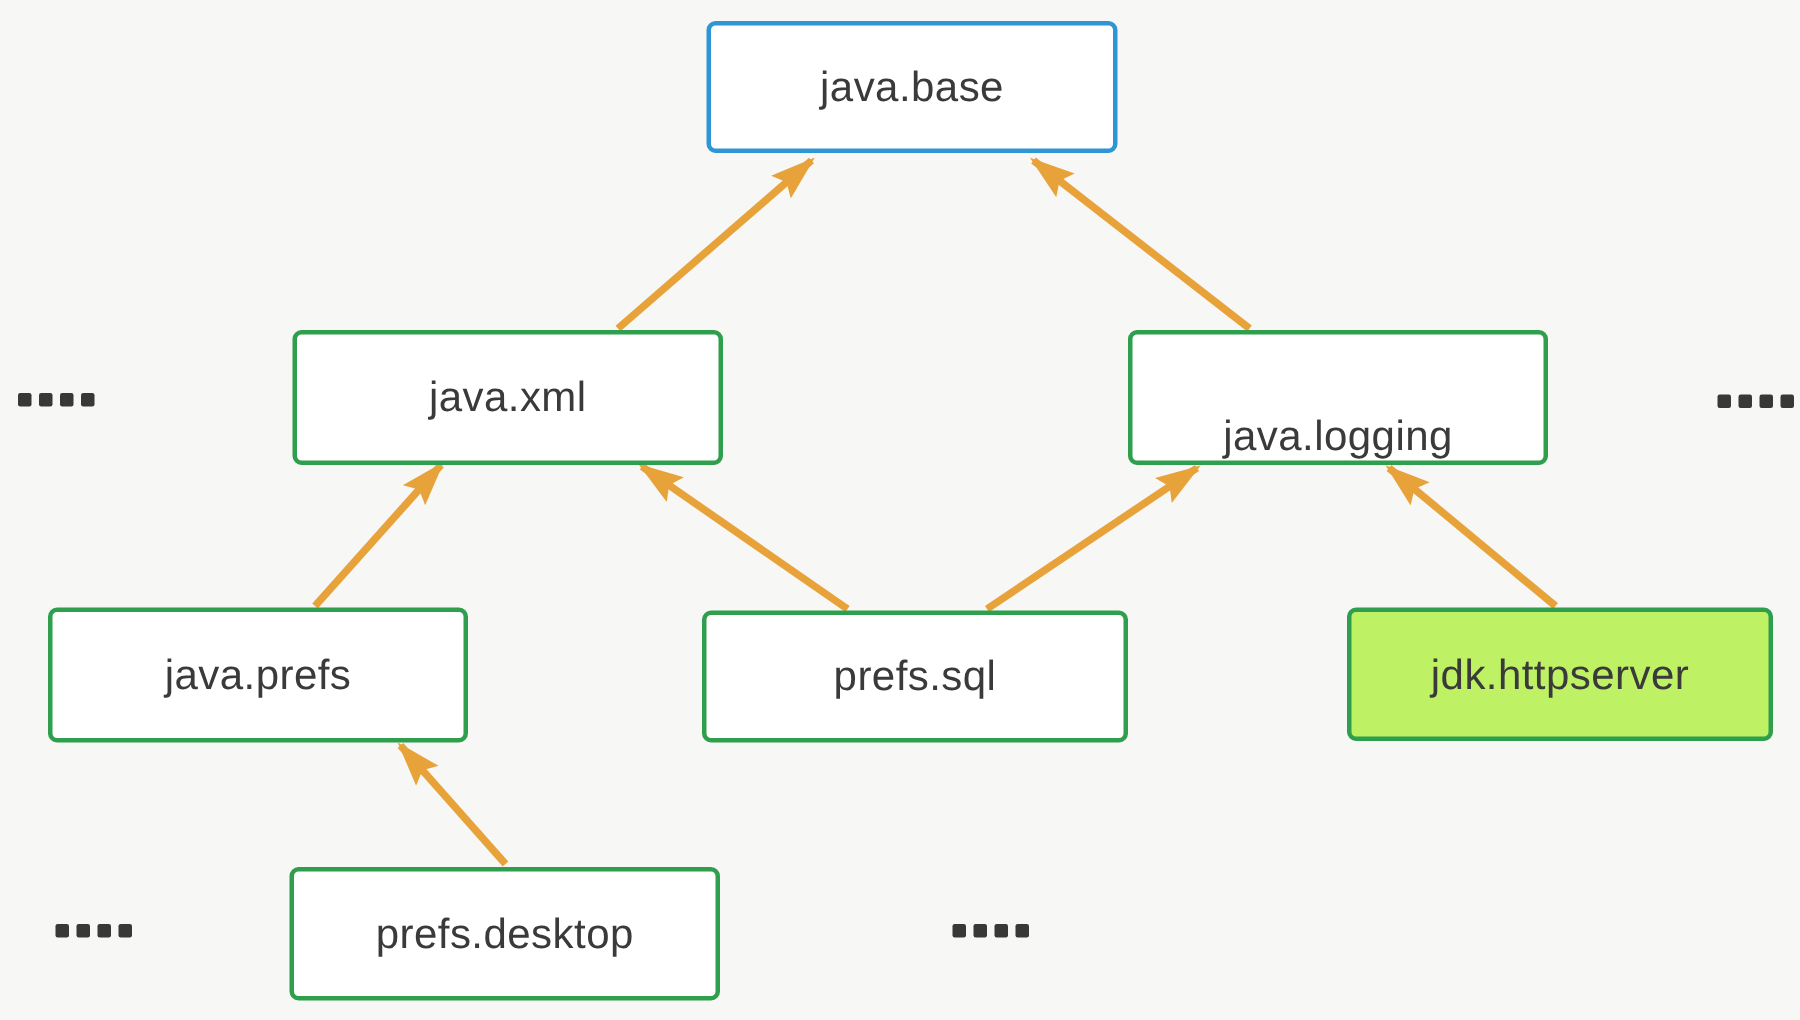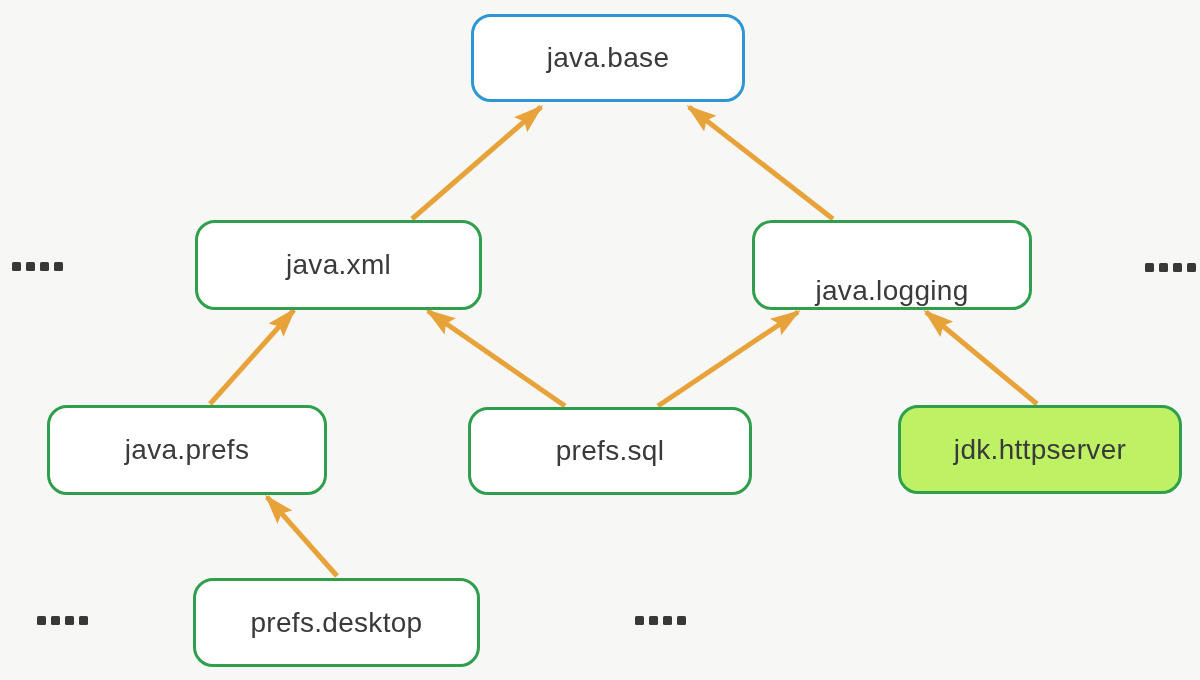--- a/index.html
+++ b/index.html
@@ -11,21 +11,21 @@
     overflow: hidden;
   }
   #edge-layer {
     position: absolute;
     left: 0; top: 0;
     width: 1200px; height: 680px;
   }
   .node {
     position: absolute;
     box-sizing: border-box;
-    border-radius: 20px;
+    border-radius: 6px;
     display: flex;
     align-items: center;
     justify-content: center;
     font-size: 28px;
     letter-spacing: 0.3px;
   }
   .dots {
     position: absolute;
     display: flex;
     gap: 5px;
@@ -60,21 +60,21 @@
   <div id="nodes">
       <div class="node" style="left: 471px; top: 14px; width: 274px; height: 88px; background: rgb(255, 255, 255); border: 3.5px solid rgb(46, 150, 211);">
         <span style="color: rgb(58, 58, 58);">java.base</span>
       </div>
       <div class="node" style="left: 195px; top: 220px; width: 287px; height: 90px; background: rgb(255, 255, 255); border: 3.5px solid rgb(47, 158, 77);">
         <span style="color: rgb(58, 58, 58); text-align: center;">java.xml</span>
       </div>
       <div class="node" style="left: 752px; top: 220px; width: 280px; height: 90px; background: rgb(255, 255, 255); border: 3.5px solid rgb(47, 158, 77); align-items: flex-end;">
         <span style="color: rgb(58, 58, 58);">java.logging</span>
       </div>
-      <div class="node" style="left: 47px; top: 405px; width: 280px; height: 90px; background: rgb(255, 255, 255); border: 3.5px solid rgb(47, 158, 77);">
+      <div class="node" style="left: 32px; top: 405px; width: 280px; height: 90px; background: rgb(255, 255, 255); border: 3.5px solid rgb(47, 158, 77);">
         <span style="color: rgb(58, 58, 58);">java.prefs</span>
       </div>
       <div class="node" style="left: 468px; top: 407px; width: 284px; height: 88px; background: rgb(255, 255, 255); border: 3.5px solid rgb(47, 158, 77);">
         <span style="color: rgb(58, 58, 58);">prefs.sql</span>
       </div>
       <div class="node" style="left: 898px; top: 405px; width: 284px; height: 89px; background: #bef264; border: 3.5px solid rgb(47, 158, 77);">
         <span style="color: rgb(58, 58, 58);">jdk.httpserver</span>
       </div>
       <div class="node" style="left: 193px; top: 578px; width: 287px; height: 89px; background: rgb(255, 255, 255); border: 3.5px solid rgb(47, 158, 77);">
         <span style="color: rgb(58, 58, 58);">prefs.desktop</span>

